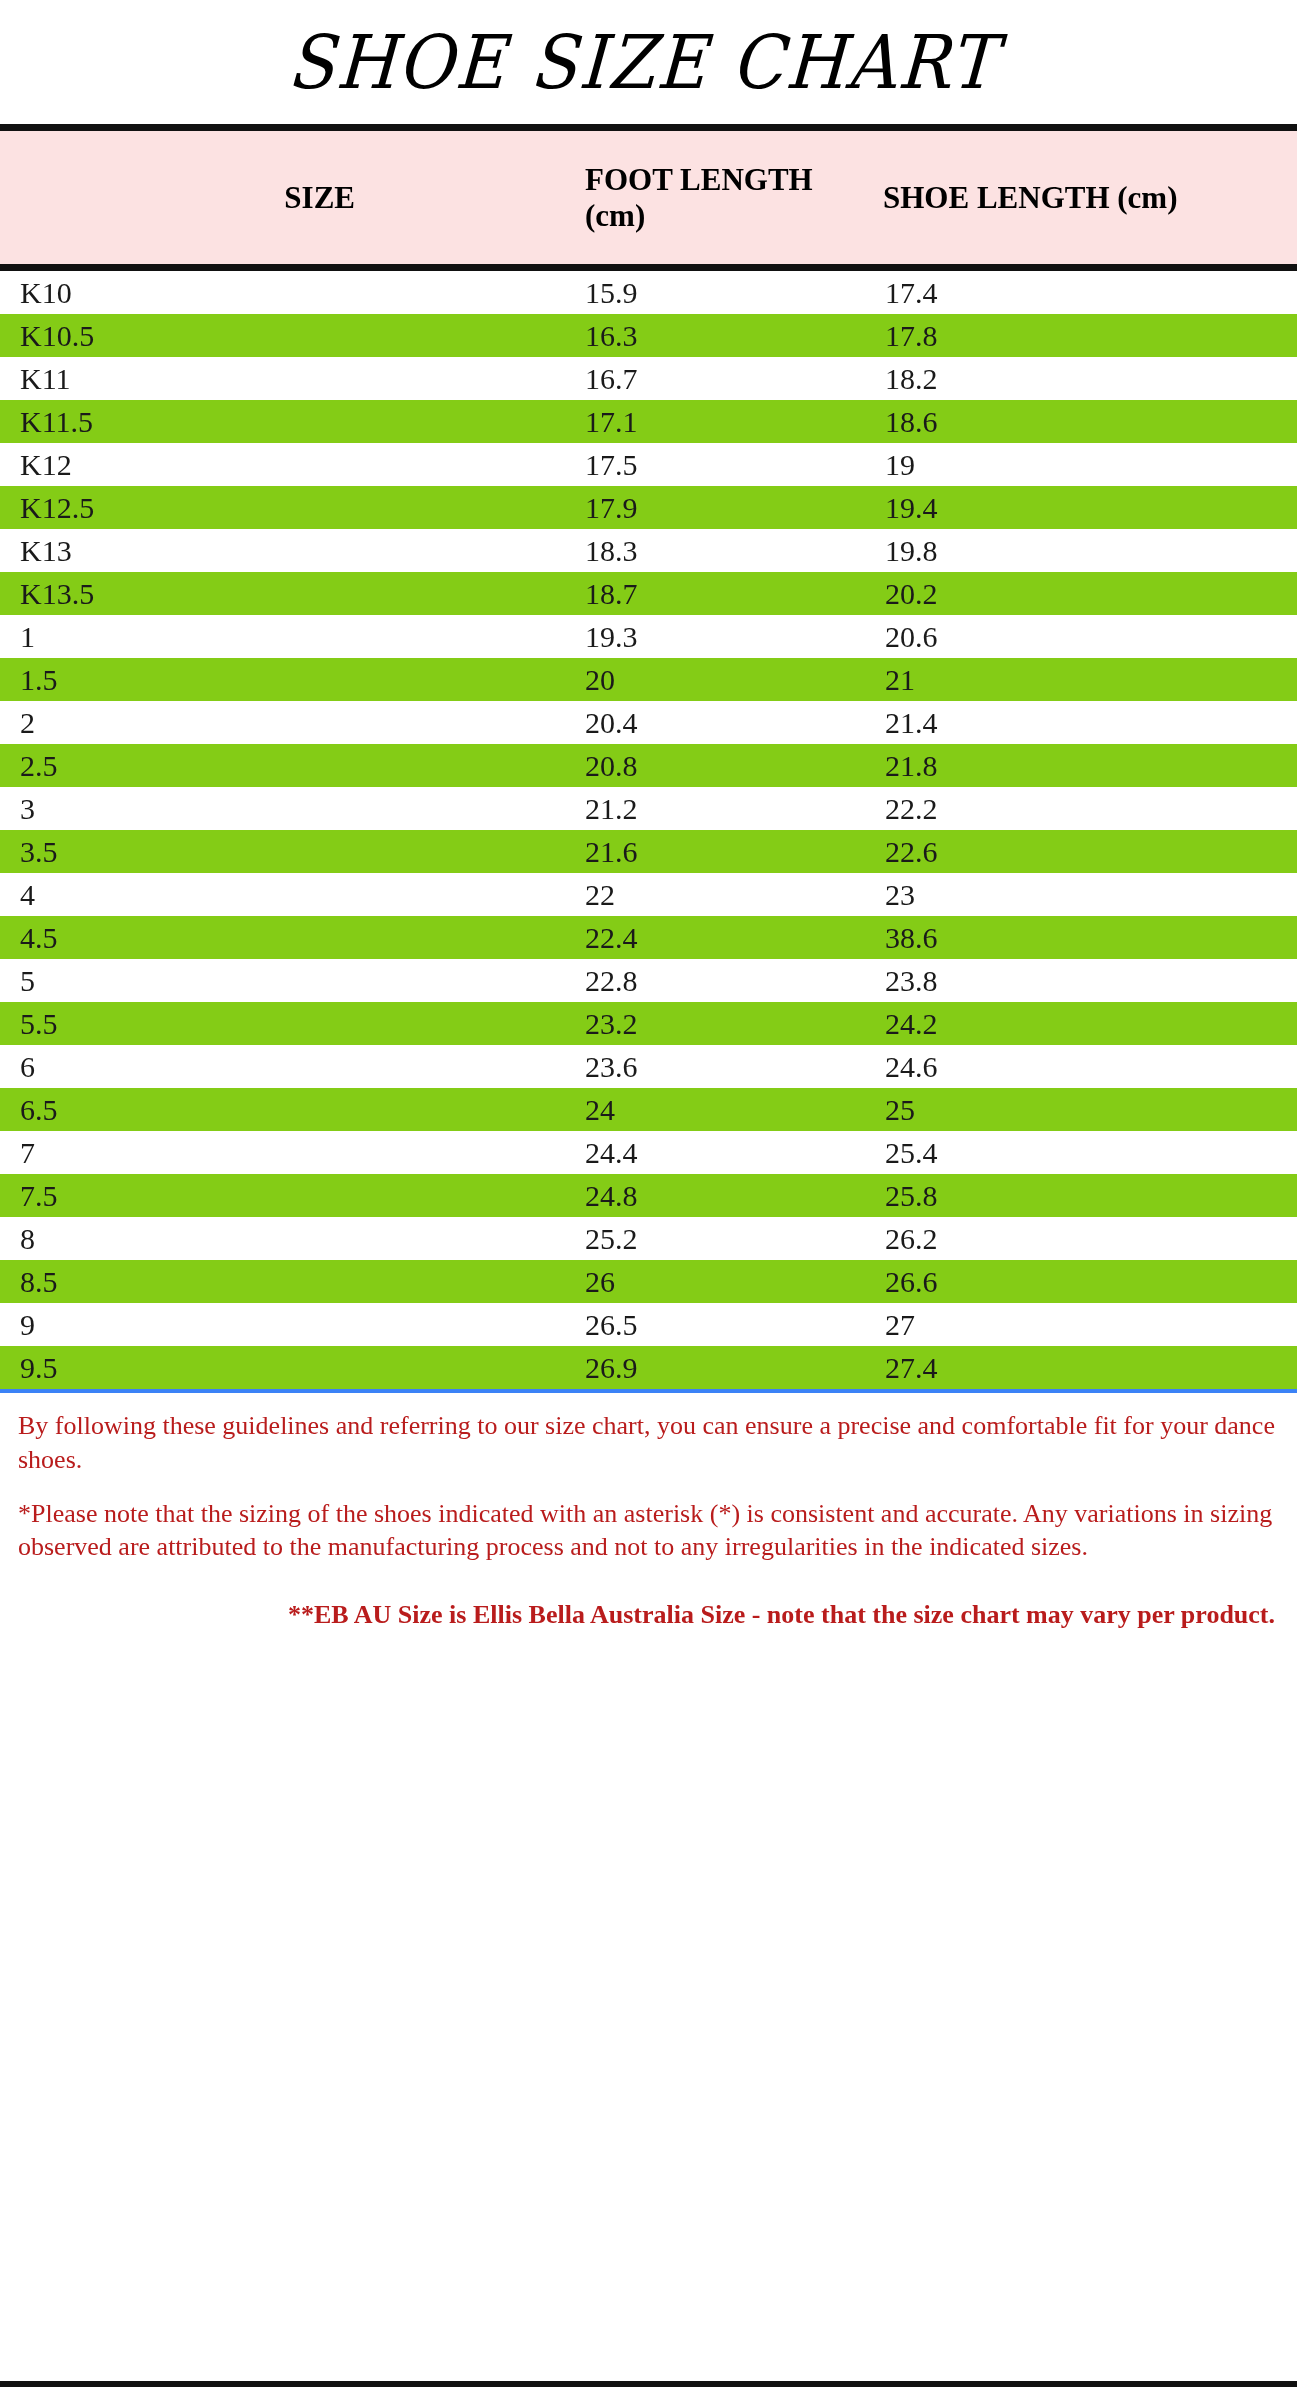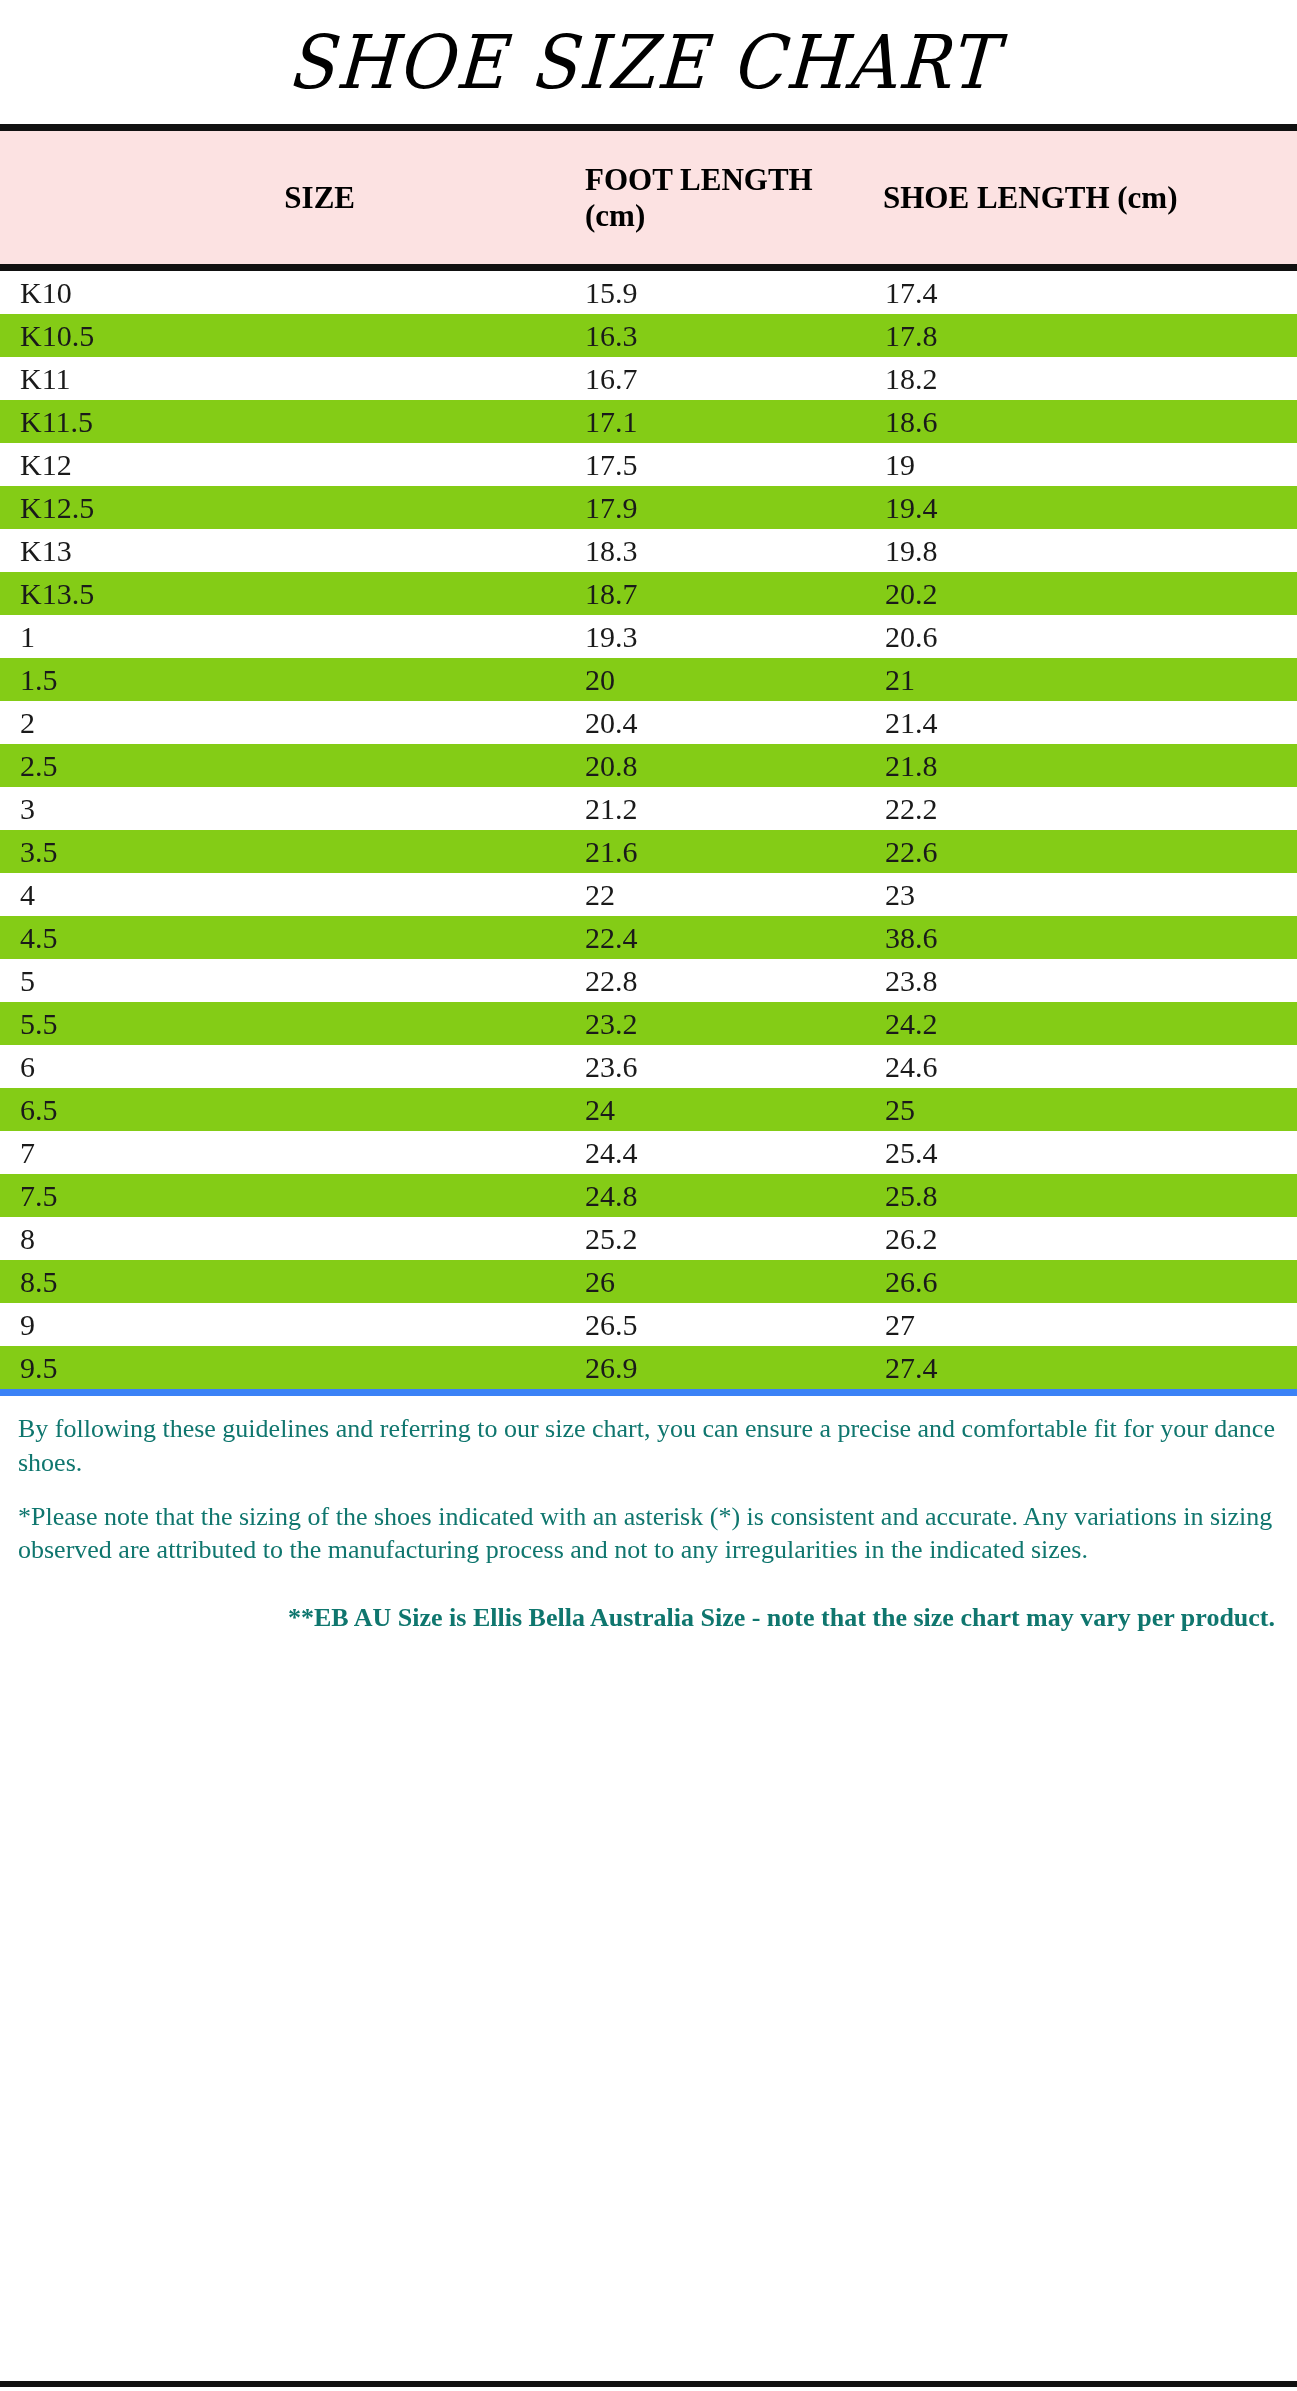--- a/index.html
+++ b/index.html
@@ -73,33 +73,33 @@
     color: #1a1a1a;
     line-height: 43px;
   }
   tbody tr.alt td {
     background: #84cc16;
   }
   tbody td.d-size { padding-left: 20px; }
   tbody td.d-foot { padding-left: 230px; }
   tbody td.d-shoe { padding-left: 30px; }
   tbody tr:last-child td {
-    border-bottom: 7px solid #3b82f6;
+    border-bottom: 4px solid #3b82f6;
   }
 
   
   .footer {
     padding: 16px 22px 0 18px;
   }
   .footer p {
     margin: 0;
     font-family: "Liberation Serif", serif;
     font-size: 26px;
     line-height: 1.3;
-    color: #0f766e;
+    color: #b91c1c;
   }
   .footer p.gap {
     margin-top: 20px;
   }
   .footer p.bold {
     font-weight: bold;
     margin-top: 34px;
     text-align: right;
   }
   .bottom-rule {

